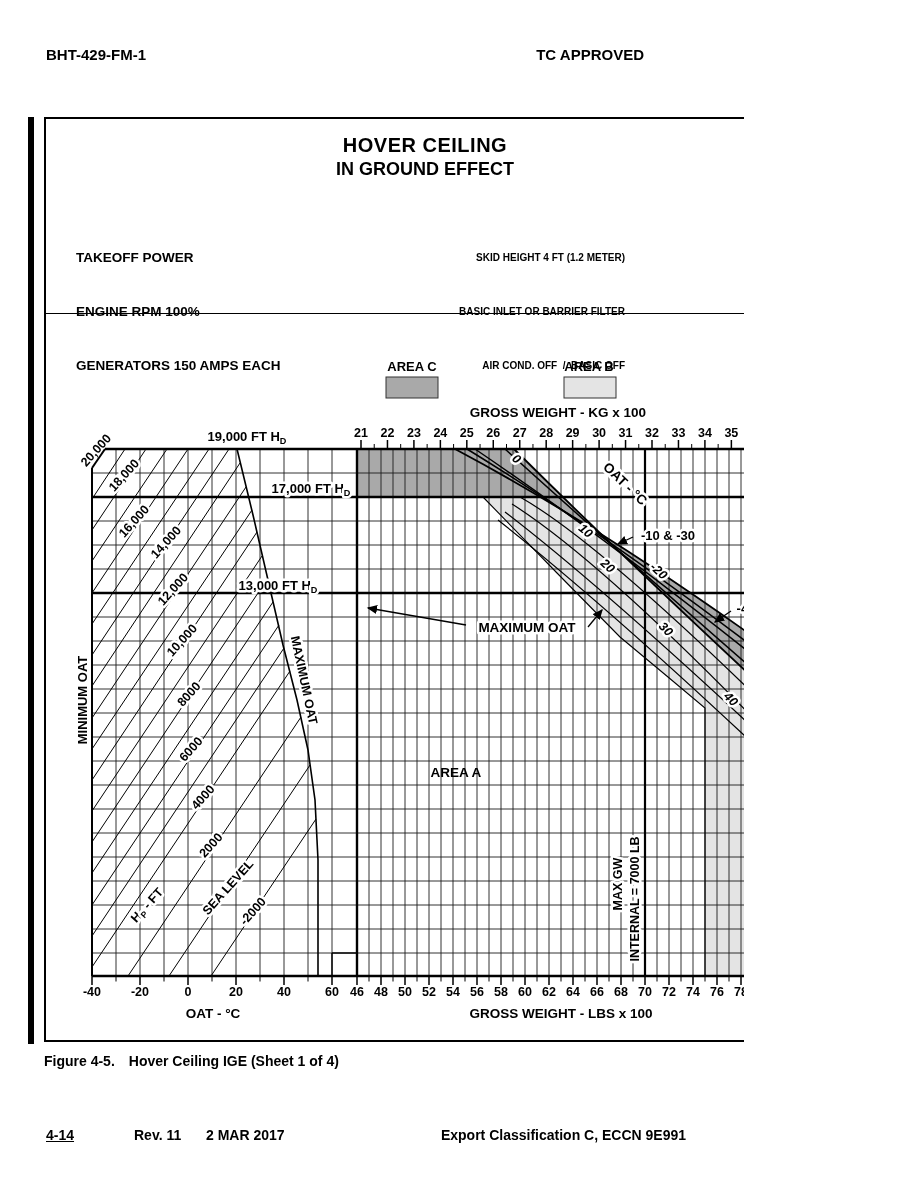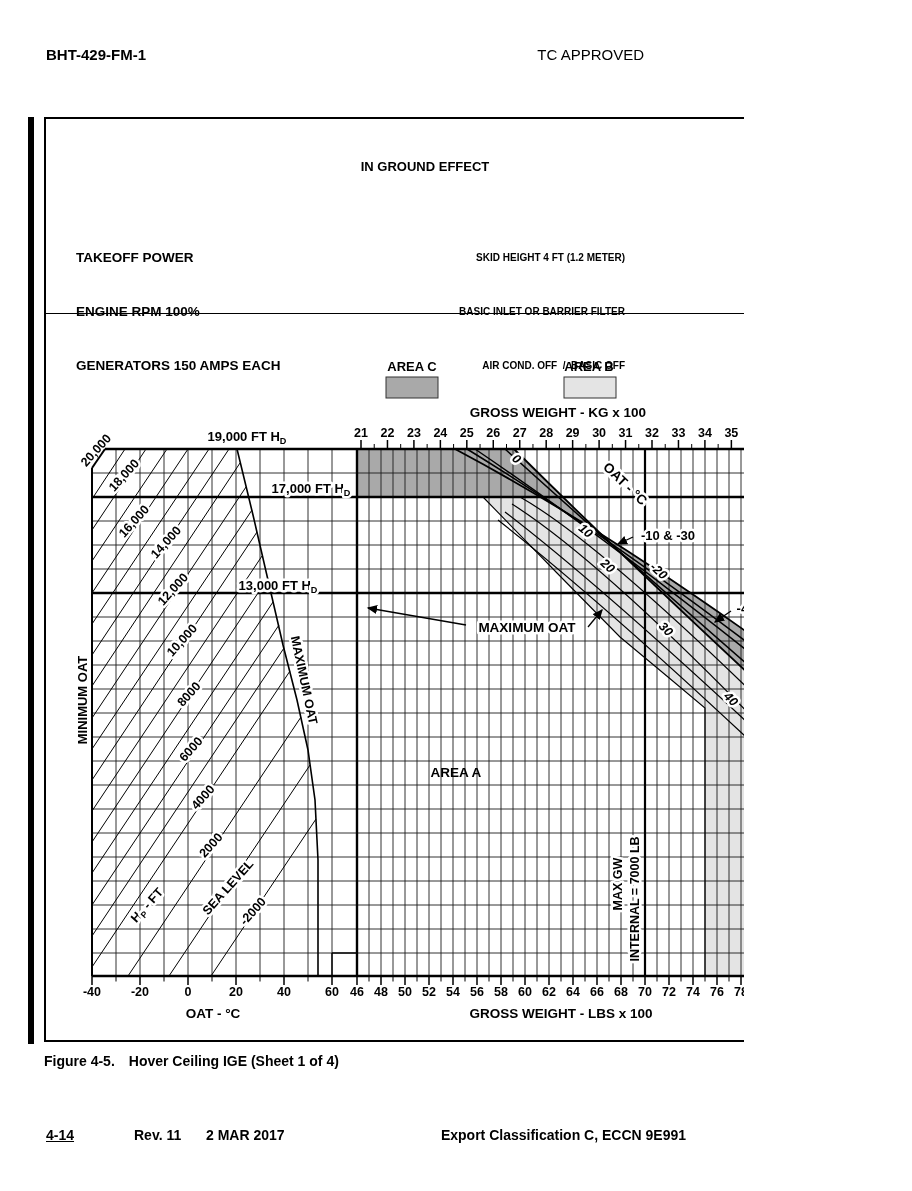--- a/index.html
+++ b/index.html
@@ -1,24 +1,24 @@
 <!DOCTYPE html>
 <html><head>
 <meta charset="utf-8">
 <style>
   html,body{margin:0;padding:0;background:#fff;}
   .page{position:relative;width:744px;height:1191px;background:#ffffff;
         font-family:"Liberation Sans","DejaVu Sans",sans-serif;color:#000;overflow:hidden;}
   .hdr-left{position:absolute;left:46px;top:46px;font-size:15px;font-weight:bold;}
-  .hdr-right{position:absolute;right:100px;top:46px;font-size:15px;font-weight:normal;}
+  .hdr-right{position:absolute;right:100px;top:46px;font-size:15px;font-weight:bold;}
   .changebar{position:absolute;left:28px;top:117px;width:6px;height:927px;background:#000;}
   .chartbox{position:absolute;left:44px;top:117px;width:762px;height:925px;border:2px solid #000;box-sizing:border-box;}
   .boxsep{position:absolute;left:44px;top:313px;width:762px;height:0;border-top:1.6px solid #000;}
   .title1{position:absolute;left:44px;top:134px;width:762px;text-align:center;font-size:20px;font-weight:bold;letter-spacing:.5px;}
-  .title2{position:absolute;left:44px;top:159px;width:762px;text-align:center;font-size:13px;font-weight:bold;}
+  .title2{position:absolute;left:44px;top:159px;width:762px;text-align:center;font-size:18px;font-weight:bold;}
   .cond-left{position:absolute;left:76px;top:213px;font-size:13.5px;font-weight:bold;line-height:18px;white-space:pre;}
   .cond-right{position:absolute;right:119px;top:213px;font-size:10px;font-weight:bold;line-height:18px;text-align:right;white-space:pre;}
   .caption{position:absolute;left:44px;top:1053px;width:762px;text-align:left;font-size:14px;font-weight:bold;}
   .caption .gap{display:inline-block;width:14px;}
   .ftr{position:absolute;top:1127px;font-size:14px;font-weight:bold;}
   .f1{left:46px;text-decoration:underline;} .f2{left:134px;} .f3{left:206px;} .f4{right:58px;}
   svg{position:absolute;left:0;top:0;}
   svg text{font-family:"Liberation Sans","DejaVu Sans",sans-serif;font-weight:bold;fill:#000;}
 </style>
 </head>
@@ -26,20 +26,21 @@
 
 <div class="page">
 
   <div class="hdr-left">BHT-429-FM-1</div>
   <div class="hdr-right">TC APPROVED</div>
 
   <div class="changebar"></div>
   <div class="chartbox"></div>
   <div class="boxsep"></div>
 
+  <div class="title1">HOVER CEILING</div>
   <div class="title2">IN GROUND EFFECT</div>
 
   <div class="cond-left">
     <div>TAKEOFF POWER</div>
     <div>ENGINE RPM 100%</div>
     <div>GENERATORS 150 AMPS EACH</div>
   </div>
   <div class="cond-right">
     <div>SKID HEIGHT 4 FT (1.2 METER)</div>
     <div>BASIC INLET OR BARRIER FILTER</div>

